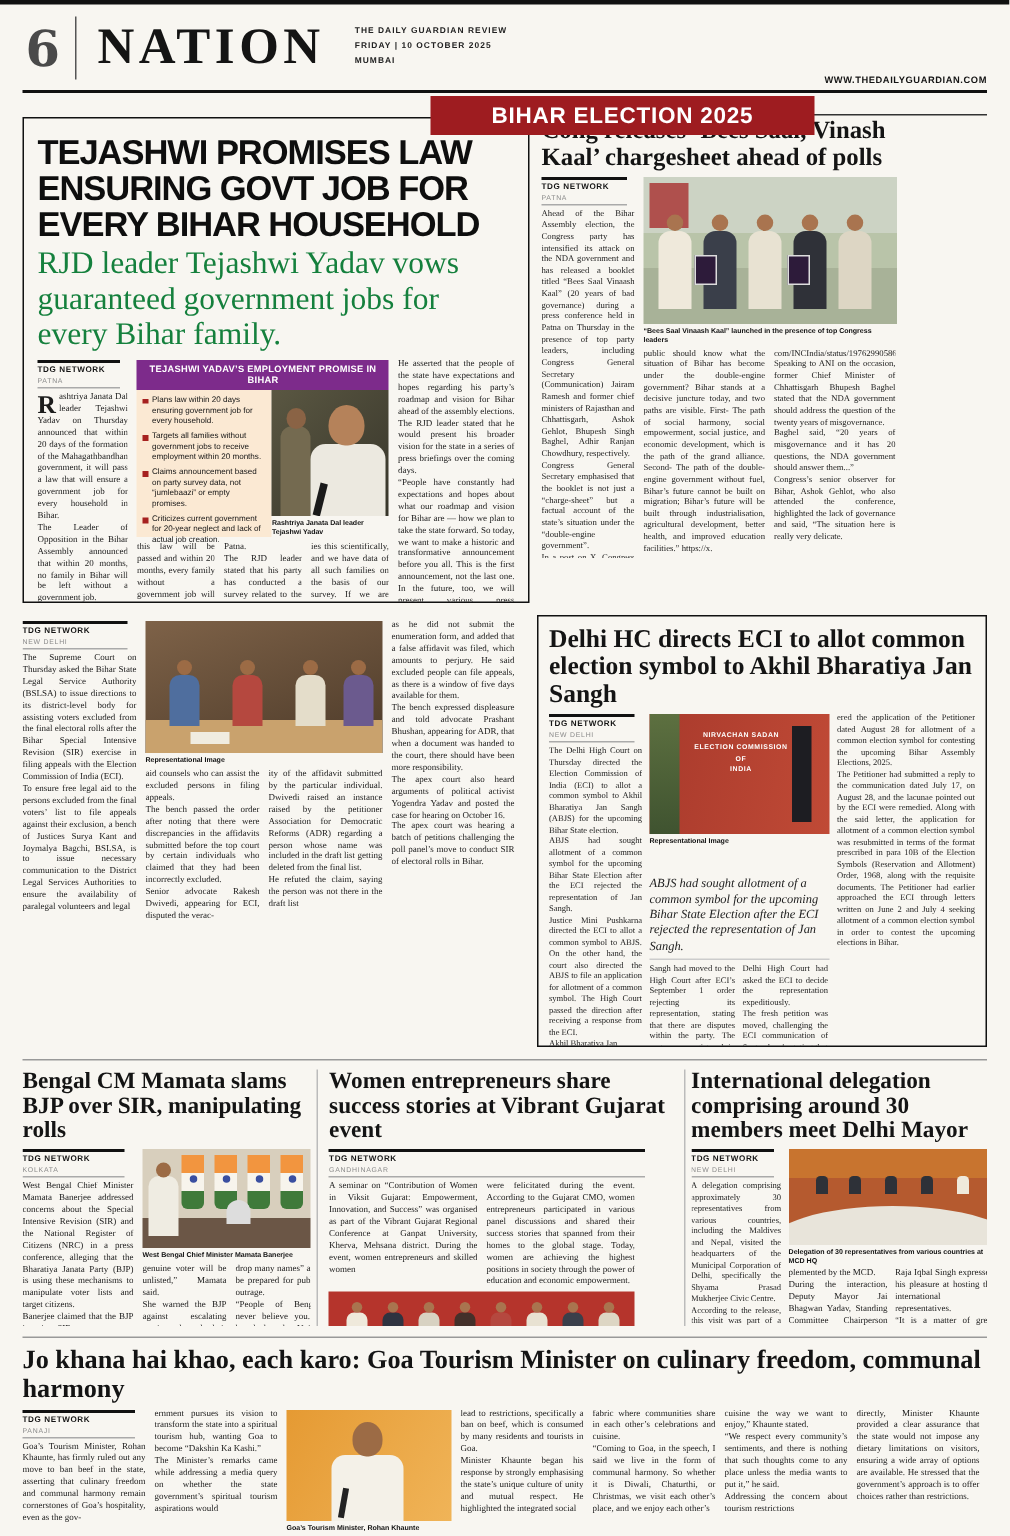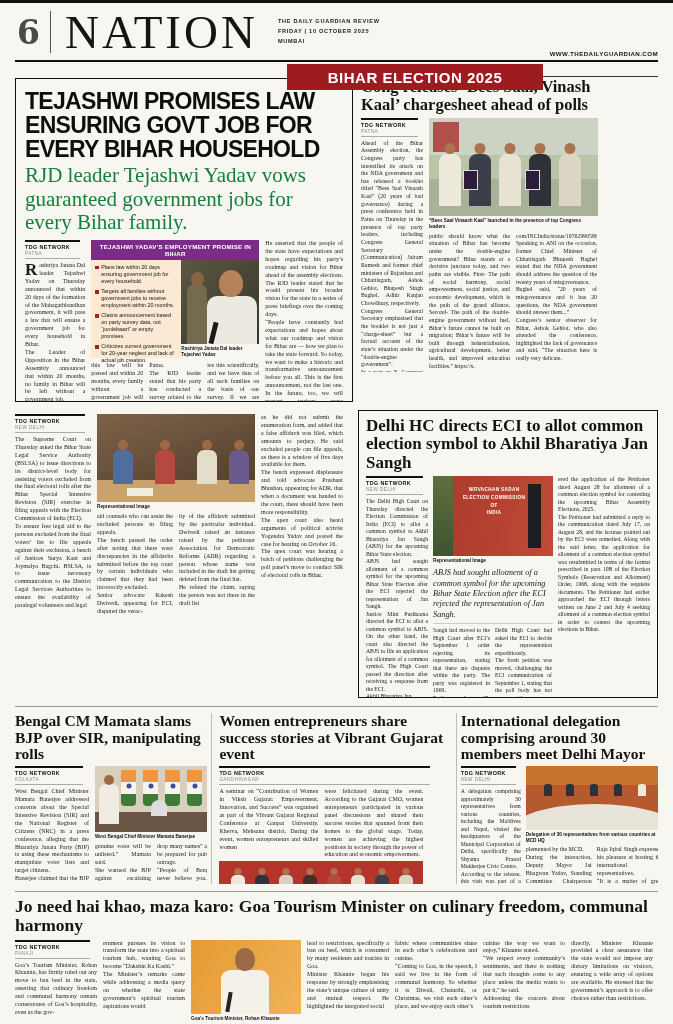--- a/index.html
+++ b/index.html
@@ -3,21 +3,21 @@
 <meta charset="utf-8">
 <style>
 *{margin:0;padding:0;box-sizing:border-box}
 html,body{width:673px;height:1024px;overflow:hidden}
 body{background:#f8f6f1;color:#141414;font-family:"Liberation Serif",serif}
 .top-strip{height:3px;background:#111}
 
 .mast{position:relative;height:52px;margin:3px 15px 0;display:flex;align-items:center}
 .page-num{font-family:"DejaVu Serif",serif;font-size:33px;font-weight:bold;color:#4a4a4a;padding:0 10px 0 2px}
 .vline{width:1px;height:42px;background:#555;margin-right:14px}
-.section-title{font-size:47px;letter-spacing:3px;font-weight:400}
+.section-title{font-size:34px;letter-spacing:3px;font-weight:700}
 .mast-info{margin-left:20px;font-family:"Liberation Sans",sans-serif;font-size:5.6px;font-weight:bold;letter-spacing:.7px;line-height:1.75;color:#222;align-self:center}
 .website{position:absolute;right:0;bottom:1px;font-family:"Liberation Sans",sans-serif;font-size:6.2px;font-weight:bold;letter-spacing:.4px}
 .mast-rule{height:2px;background:#111;margin:2px 15px 0}
 .content{margin:8px 15px 0;position:relative}
 
 .byline{border-top:2px solid #111;border-bottom:1px solid #aaa;padding:2px 0 2px;width:92%;margin-bottom:3px}
 .byline .net{font-family:"Liberation Sans",sans-serif;font-size:5.4px;font-weight:bold;letter-spacing:.4px}
 .byline .city{font-family:"Liberation Sans",sans-serif;font-size:4.6px;color:#8a8a8a;letter-spacing:.5px;margin-top:1px}
 .bcol{font-size:6px;line-height:1.32;text-align:justify;white-space:pre-line;overflow:hidden;color:#1c1c1c}
 .cap{font-family:"Liberation Sans",sans-serif;font-size:4.7px;font-weight:bold;line-height:1.3;margin-top:2px;color:#111}
@@ -84,21 +84,21 @@
 .hc{width:300px;border:1.5px solid #111;padding:6px 7px;overflow:hidden}
 .hc .h-serif{font-size:17px}
 .hc-body{display:flex;gap:5px;margin-top:4px;height:224px}
 .hc-c1{width:62px}.hc-c4{width:97px;font-size:5.7px}
 .hc-mid{width:120px}
 .ph-hc{width:120px;height:80px;background:linear-gradient(100deg,#a93a2c,#c04a36)}
 .ph-hc .fol{left:0;top:0;width:20px;height:100%;background:linear-gradient(#5d7040,#3f5330)}
 .ph-hc .win{right:12px;top:8px;width:13px;height:64px;background:#1d1d22}
 .sign{position:absolute;left:26px;top:10px;width:70px;color:#fff;font-family:"Liberation Sans",sans-serif;text-align:center}
 .sign div{font-size:4.6px;font-weight:bold;letter-spacing:.4px;line-height:1.7}
-.hc-quote{font-style:italic;font-size:8.3px;line-height:1.25;margin-top:4px;border-bottom:1px solid #ccc;padding-bottom:3px;color:#222}
+.hc-quote{font-style:italic;font-size:8.3px;line-height:1.25;margin-top:20px;border-bottom:1px solid #ccc;padding-bottom:3px;color:#222}
 .hc-midcols{display:flex;gap:5px;margin-top:3px;height:70px}
 .hc-midcols .bcol{width:57px;font-size:5.7px}
 
 .row3{display:flex;gap:4px;margin-top:8px;border-top:1px solid #999;padding-top:6px;height:178px}
 .row3 .h-serif{font-size:15.5px}
 .bengal{width:198px;overflow:hidden}
 .bengal-body{display:flex;gap:6px;margin-top:3px;height:134px}
 .bengal-c1{width:74px}
 .bengal-right{width:118px}
 .ph-mamata{width:118px;height:66px;background:linear-gradient(#d8cfbd 0 70%,#6b5646 70% 100%)}
@@ -405,21 +405,21 @@
             <div class="bcol">Raja Iqbal Singh expressed his pleasure at hosting the international representatives.
 “It is a matter of great pride for us to welcome such a distinguished group of delegates from across the globe,” he said. Highlighting the role of the Municipal Corporation of Delhi, the Mayor stated, “MCD is one of the largest urban local bodies in Asia, serving a population of nearly 20 million.</div>
           </div>
         </div>
       </div>
     </article>
   </section>
 
   <section class="row4">
     <article>
-      <h1 class="goa-hl">Jo need hai khao, maza karo: Goa Tourism Minister on culinary freedom, communal harmony</h1>
+      <h1 class="goa-hl">Jo khana hai khao, each karo: Goa Tourism Minister on culinary freedom, communal harmony</h1>
       <div class="goa-body">
         <div>
           <div class="byline">
             <div class="net">TDG NETWORK</div>
             <div class="city">PANAJI</div>
           </div>
           <div class="bcol" style="width:82px;height:76px">Goa’s Tourism Minister, Rohan Khaunte, has firmly ruled out any move to ban beef in the state, asserting that culinary freedom and communal harmony remain cornerstones of Goa’s hospitality, even as the gov-</div>
         </div>
         <div class="bcol">ernment pursues its vision to transform the state into a spiritual tourism hub, wanting Goa to become “Dakshin Ka Kashi.”
 The Minister’s remarks came while addressing a media query on whether the state government’s spiritual tourism aspirations would</div>

